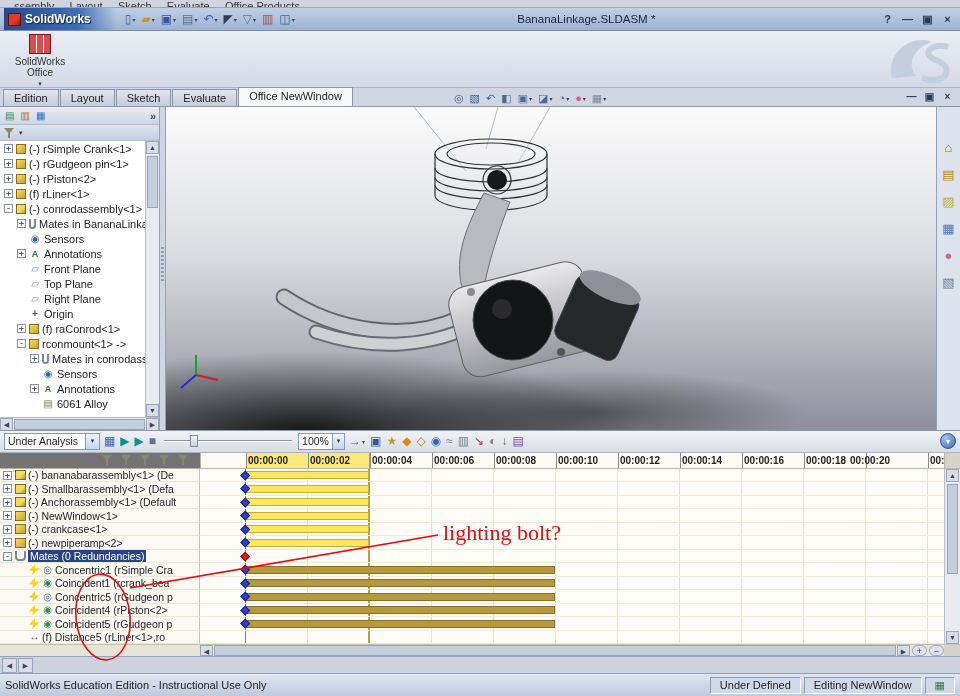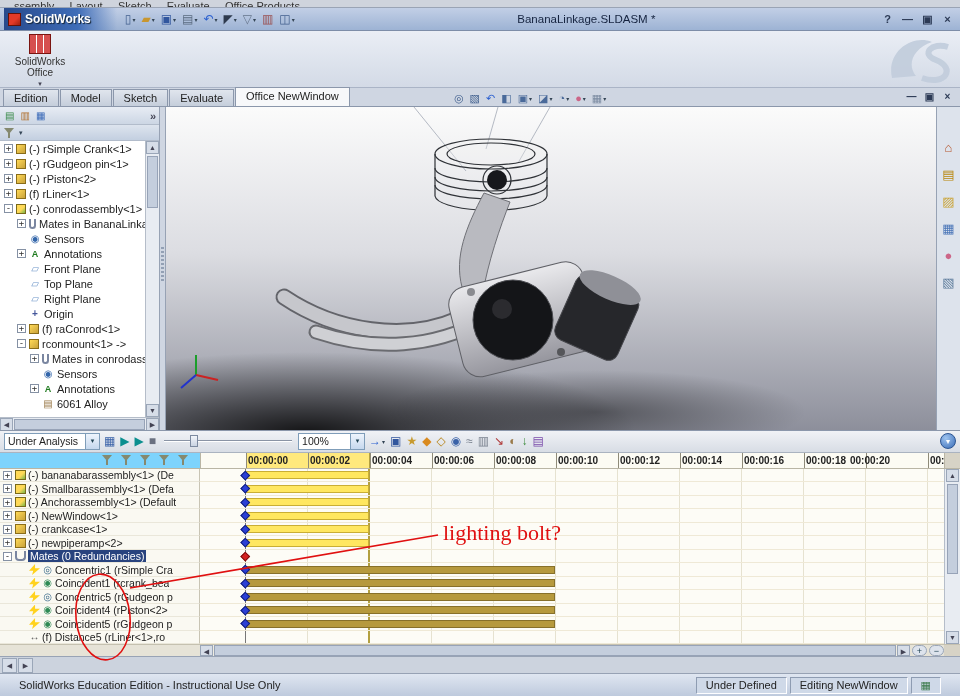--- a/index.html
+++ b/index.html
@@ -84,21 +84,21 @@
   
   .motion{height:226px;display:flex;flex-direction:column;border-top:1px solid #8b97ab}
   .mtoolbar{height:22px;display:flex;align-items:center;gap:2px;padding:0 4px;background:linear-gradient(#f0f2f6,#d8dde5);border-bottom:1px solid #aab3c0}
   .combo{background:#fff;border:1px solid #7f9db9;height:17px;display:flex;align-items:center;font-size:10.5px}
   .combo .cv{padding:0 3px;white-space:nowrap}
   .combo .ca{width:14px;height:100%;display:flex;align-items:center;justify-content:center;background:linear-gradient(#eef4fc,#c6d8ee);border-left:1px solid #7f9db9;font-size:7px;color:#245}
   .slider{width:128px;height:16px;position:relative;margin:0 4px}
   .slider .trk{position:absolute;left:0;right:0;top:7px;height:2px;background:#8a94a5;border-bottom:1px solid #fff}
   .slider .thm{position:absolute;left:26px;top:2px;width:8px;height:12px;background:linear-gradient(#f2f5fa,#c9d3e2);border:1px solid #7c8aa0}
   .mcollapse{margin-left:auto;width:16px;height:16px;border-radius:50%;background:radial-gradient(circle at 35% 30%,#9fc4ef,#3a6db8);color:#fff;font-size:8px;display:flex;align-items:center;justify-content:center;border:1px solid #2c5592}
-  .mheader{height:16px;display:flex;background:#7dd3fc;border-bottom:1px solid #b9b5a4}
+  .mheader{height:16px;display:flex;background:#737373;border-bottom:1px solid #b9b5a4}
   .mfilters{width:200px;display:flex;align-items:center;justify-content:flex-end;gap:7px;padding-right:10px}
   .funnel{position:relative;width:12px;height:12px}
   .funnel::before{content:"";position:absolute;left:0;top:1px;border-left:5px solid transparent;border-right:5px solid transparent;border-top:6px solid #85896f}
   .funnel::after{content:"";position:absolute;left:4px;top:6px;width:2px;height:5px;background:#85896f}
   .ruler{flex:1;position:relative;background:#fcfbf3;border-left:1px solid #b9b5a4;overflow:hidden}
   .rulerhl{position:absolute;left:45px;width:124px;top:0;bottom:0;background:var(--range,#ffe97d)}
   .rtick{position:absolute;top:0;bottom:0;width:1px;background:#8f8b79}
   .rlab{position:absolute;top:2px;font-size:10px;font-weight:bold;color:#222;white-space:nowrap}
   .rline0{position:absolute;top:0;bottom:0;width:1px;background:#555;left:45px}
   .rline4{position:absolute;top:0;bottom:0;width:2px;background:#b3a040;left:168px}
@@ -126,21 +126,21 @@
   .zoombtn{width:15px;height:11px;display:flex;align-items:center;justify-content:center;font-size:9px;color:#245;border:1px solid #9aa6b8;background:#dde3ec;border-radius:7px;margin-left:2px}
   .mcorner{width:16px;background:#d7d3c6}
 
   
   .sheettabs{height:17px;background:#ccd3de;border-top:1px solid #98a3b5;display:flex;align-items:stretch;padding-left:2px}
   .navb{width:15px;display:flex;align-items:center;justify-content:center;font-size:7px;color:#445;border:1px solid #9aa6b8;background:#d6dde8;margin:1px 1px 0 0}
   .stab{padding:1px 10px 0;margin-right:1px;border:1px solid #8b97ab;border-top:none;background:#c2cad6;white-space:nowrap;display:flex;align-items:center}
   .stab.active{background:#f5f5f3;font-weight:bold}
 
   
-  .statusbar{height:23px;background:linear-gradient(#dfe6f1,#becadd);border-top:1px solid #97a2b4;display:flex;align-items:center;padding:0 19px}
+  .statusbar{height:23px;background:linear-gradient(#dfe6f1,#becadd);border-top:1px solid #97a2b4;display:flex;align-items:center;padding:0 5px}
   .sleft{flex:1;white-space:nowrap;overflow:hidden}
   .scell{border:1px solid;border-color:#8e9cb2 #fdfdff #fdfdff #8e9cb2;background:#cfd9e8;padding:0 9px;margin-left:3px;height:17px;display:flex;align-items:center;white-space:nowrap}
   .scell .g{font-size:11px}
 
   .overlay{position:absolute;inset:0;z-index:99;pointer-events:none}
 </style>
 </head>
 <body>
 
 <div class="app">
@@ -202,21 +202,21 @@
     </div>
     <svg class="dslogo" width="72" height="54">
       <path d="M10 46 C4 20 30 2 50 10 C32 16 24 32 34 44 Z" fill="#c3cedd"></path>
       <path d="M40 46 c24 8 34 -10 14 -18 c-16 -6 -4 -18 12 -13" stroke="#c3cedd" stroke-width="6" fill="none"></path>
     </svg>
   </div>
 
   <div class="cmdtabs">
     <span id="cmdtabs-tabs" style="display:flex;align-items:flex-end">
         <span class="ctab">Edition</span>
-        <span class="ctab">Model</span>
+        <span class="ctab">Layout</span>
         <span class="ctab">Sketch</span>
         <span class="ctab">Evaluate</span>
         <span class="ctab active">Office NewWindow</span>
       </span>
     <div class="headsup" id="headsup">
         <span class="ic">
           <span class="g" style="color: rgb(58, 90, 138);">◎</span>
         </span>
         <span class="ic">
           <span class="g" style="color: rgb(58, 90, 138);">▧</span>
@@ -481,21 +481,21 @@
             <span class="g" style="color: rgb(11, 143, 143);">▶</span>
           </span>
           <span class="ic">
             <span class="g" style="color: rgb(106, 112, 128);">■</span>
           </span>
         </span>
       <div class="slider">
         <span class="trk"></span>
         <span class="thm"></span>
       </div>
-      <div class="combo" style="width:67px">
+      <div class="combo" style="width:47px">
         <span class="cv" style="flex:1">100%</span>
         <span class="ca">▾</span>
       </div>
       <span id="mtb-right" style="display:flex;gap:1px">
           <span class="ic">
             <span class="g" style="color: rgb(42, 95, 208);">→</span>
             <span class="cart">▾</span>
           </span>
           <span class="ic">
             <span class="g" style="color: rgb(49, 86, 158);">▣</span>

